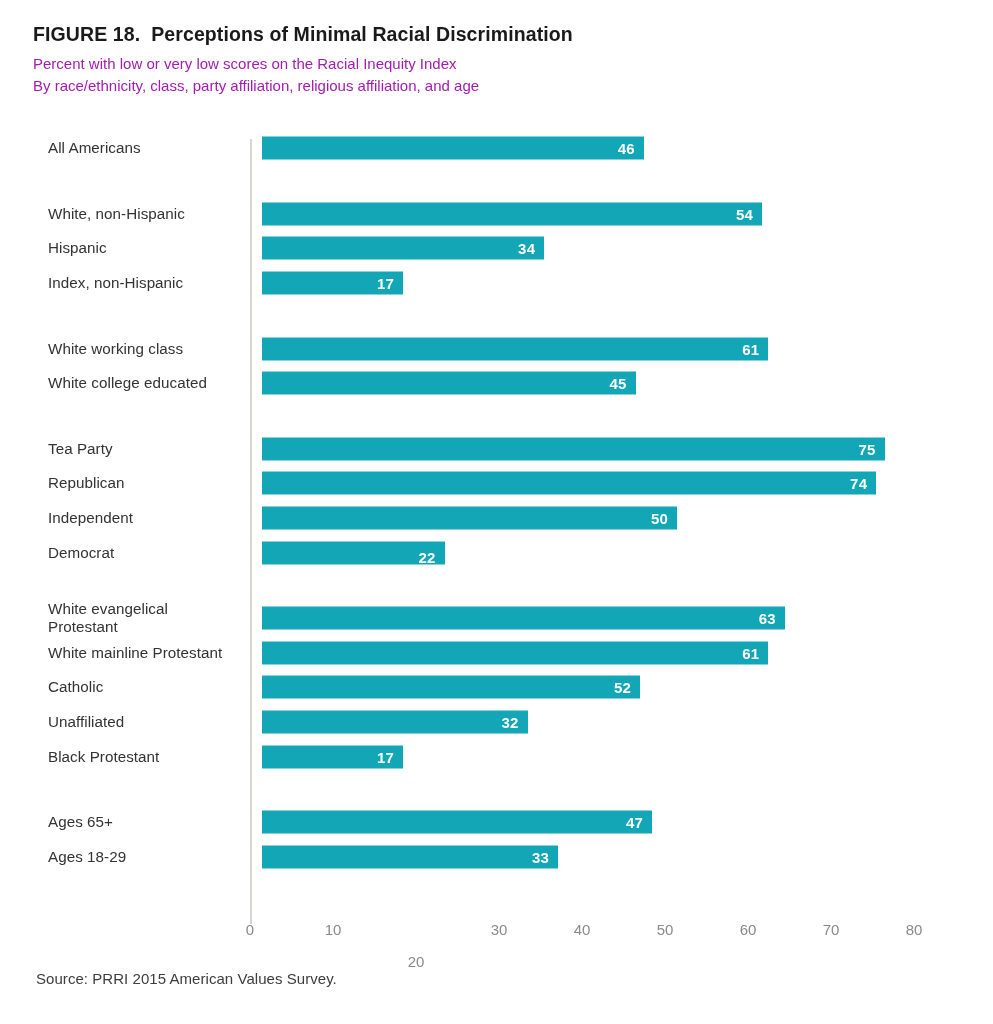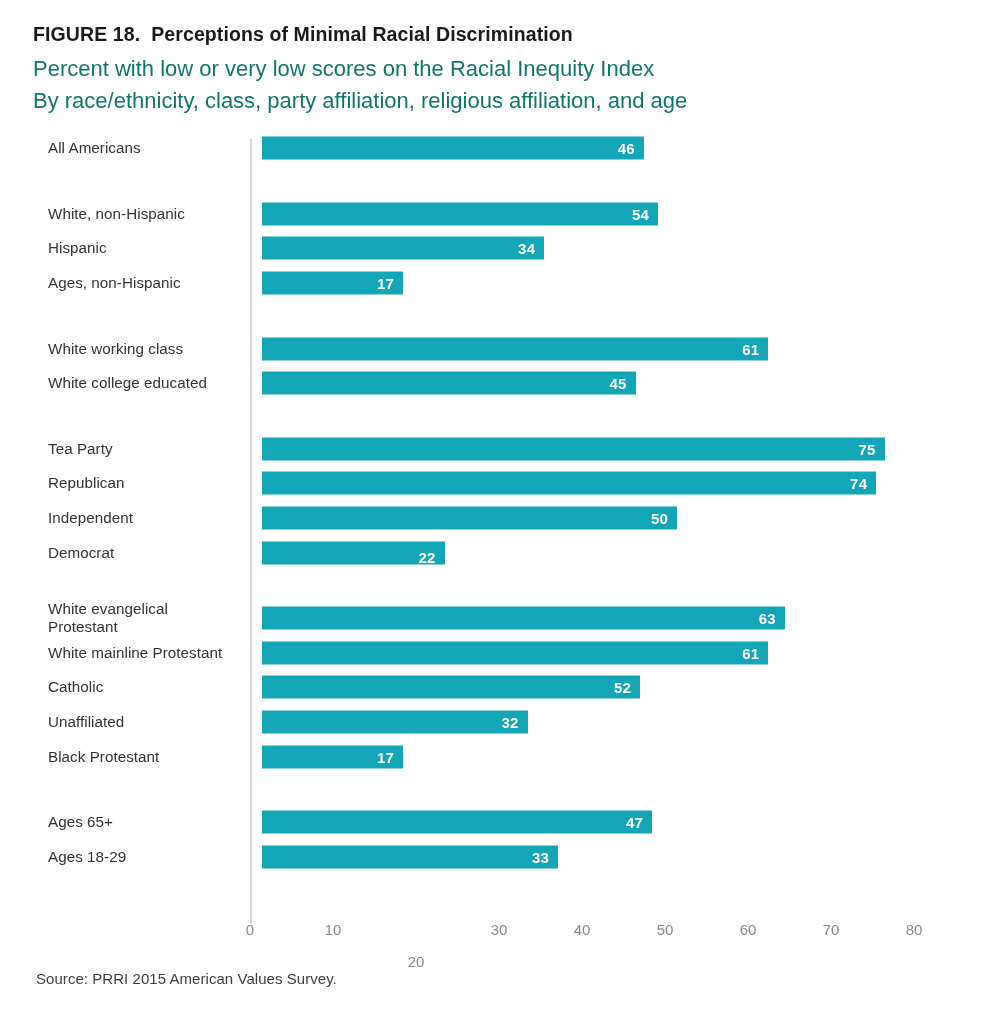--- a/index.html
+++ b/index.html
@@ -29,23 +29,23 @@
   .fig-title {
     font-size: 19.5px;
     font-weight: bold;
     color: #1a1a1a;
     letter-spacing: .1px;
     white-space: pre;
     margin: 0 0 9px 0;
     line-height: 1.05;
   }
   .fig-sub {
-    font-size: 22px;
+    font-size: 15px;
     font-weight: normal;
-    color: #0f766e;
+    color: #a21caf;
     line-height: 1.42;
     margin: 0;
   }
 
   
   .plot {
     position: absolute;
     left: 0;
     top: 131px;
     width: 993px;
@@ -156,38 +156,38 @@
             <div class="bar" style="width: 381.8px; background: rgb(18, 166, 183);">
               <span class="bar-value">46</span>
             </div>
           </div>
         </div>
         <div class="row gap-before">
           <div class="cat-label">
             <div>White, non-Hispanic</div>
           </div>
           <div class="bar-wrap">
-            <div class="bar" style="width: 396px; background: rgb(18, 166, 183);">
+            <div class="bar" style="width: 500px; background: rgb(18, 166, 183);">
               <span class="bar-value">54</span>
             </div>
           </div>
         </div>
         <div class="row">
           <div class="cat-label">
             <div>Hispanic</div>
           </div>
           <div class="bar-wrap">
             <div class="bar" style="width: 282.2px; background: rgb(18, 166, 183);">
               <span class="bar-value">34</span>
             </div>
           </div>
         </div>
         <div class="row">
           <div class="cat-label">
-            <div>Ages, non-Hispanic</div>
+            <div>Index, non-Hispanic</div>
           </div>
           <div class="bar-wrap">
             <div class="bar" style="width: 141.1px; background: rgb(18, 166, 183);">
               <span class="bar-value">17</span>
             </div>
           </div>
         </div>
         <div class="row gap-before">
           <div class="cat-label">
             <div>White working class</div>

